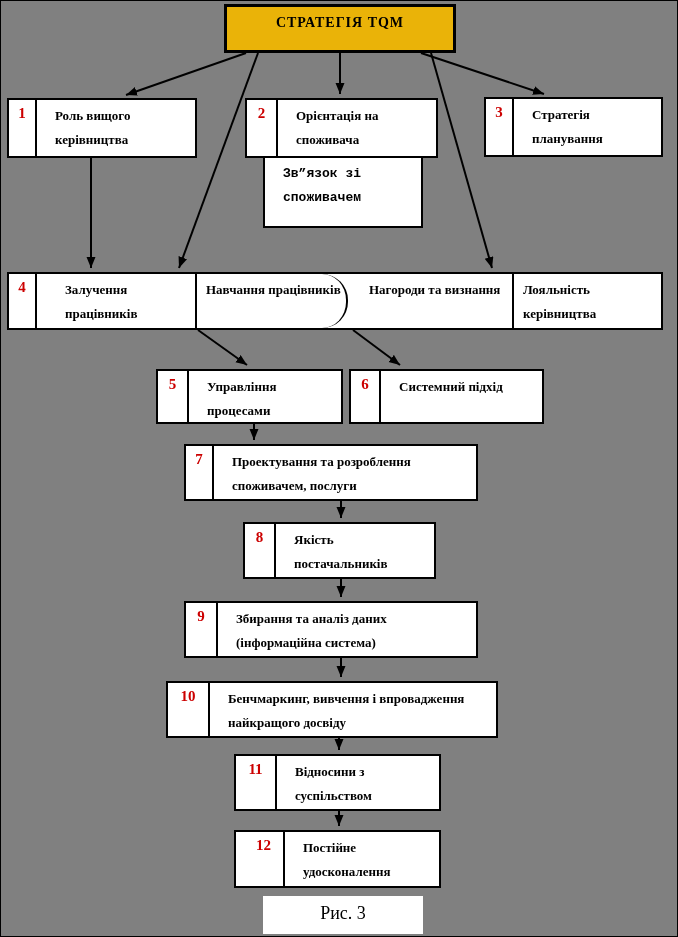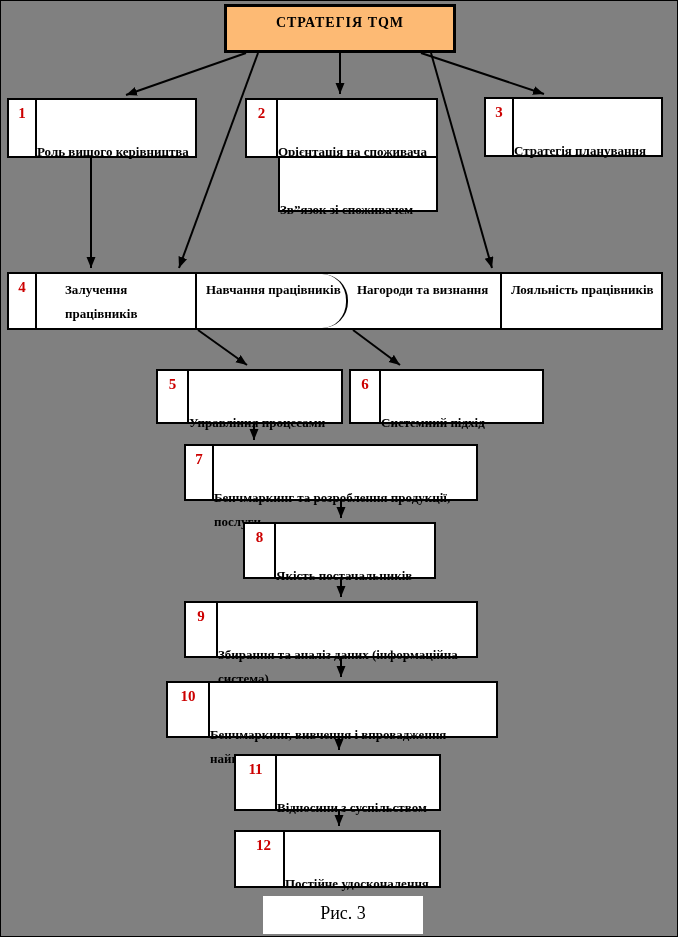--- a/index.html
+++ b/index.html
@@ -19,31 +19,31 @@
     position:absolute;display:flex;
     background:#fff;border:2px solid #000;box-sizing:border-box;
     font-weight:bold;
   }
   .num{
     flex:0 0 28px;border-right:2px solid #000;
     color:#cc0000;text-align:center;
     font-size:15px;padding-top:5px;box-sizing:border-box;
   }
   .lbl{
-    flex:1;padding:4px 4px 0 0;
-    font-size:13px;line-height:24px;box-sizing:border-box;margin-top:36px;
+    flex:1;padding:4px 4px 0 18px;
+    font-size:13px;line-height:24px;box-sizing:border-box;
   }
   .cell{
     padding:4px 4px 0 9px;font-size:13px;line-height:24px;
     border-right:2px solid #000;box-sizing:border-box;
   }
   .cell:last-child{border-right:none;}
   .titlebox{
     position:absolute;left:223px;top:3px;width:232px;height:49px;
-    background:#fdba74;border:3px solid #000;box-sizing:border-box;
+    background:#eab308;border:3px solid #000;box-sizing:border-box;
     text-align:center;font-weight:bold;font-size:14px;
     padding-top:8px;letter-spacing:1px;
   }
   .caption{
     position:absolute;left:262px;top:895px;width:160px;height:38px;
     background:#fff;text-align:center;font-weight:normal;font-size:18px;
     padding-top:7px;box-sizing:border-box;
   }
 </style>
 </head>
@@ -82,50 +82,50 @@
   <div class="nbox" style="left:6px;top:97px;width:190px;height:60px;">
     <div class="num">1</div>
     <div class="lbl">Роль вищого керівництва</div>
   </div>
 
   <div class="nbox" style="left:244px;top:97px;width:193px;height:60px;">
     <div class="num" style="flex-basis:31px;">2</div>
     <div class="lbl">Орієнтація на споживача</div>
   </div>
 
-  <div class="nbox" style="left:277px;top:155px;width:160px;height:56px;">
+  <div class="nbox" style="left:262px;top:155px;width:160px;height:72px;font-family:Liberation Mono, monospace;">
     <div class="lbl">Зв”язок зі споживачем</div>
   </div>
 
   <div class="nbox" style="left:483px;top:96px;width:179px;height:60px;">
     <div class="num">3</div>
     <div class="lbl">Стратегія планування</div>
   </div>
 
   <div class="nbox" style="left:6px;top:271px;width:656px;height:58px;">
     <div class="num">4</div>
     <div class="cell" style="flex:0 0 160px;padding-left:28px;">Залучення працівників</div>
     <div class="cell" style="flex:0 0 151px;border-radius:26px;">Навчання працівників</div>
-    <div class="cell" style="flex:0 0 154px;">Нагороди та визнання</div>
-    <div class="cell" style="flex:1;">Лояльність працівників</div>
+    <div class="cell" style="flex:0 0 154px;margin-left:12px;">Нагороди та визнання</div>
+    <div class="cell" style="flex:1;">Лояльність керівництва</div>
   </div>
 
   <div class="nbox" style="left:155px;top:368px;width:187px;height:55px;">
     <div class="num" style="flex-basis:31px;">5</div>
     <div class="lbl">Управління процесами</div>
   </div>
 
   <div class="nbox" style="left:348px;top:368px;width:195px;height:55px;">
     <div class="num" style="flex-basis:30px;">6</div>
     <div class="lbl">Системний підхід</div>
   </div>
 
   <div class="nbox" style="left:183px;top:443px;width:294px;height:57px;">
     <div class="num">7</div>
-    <div class="lbl">Бенчмаркинг та розроблення продукції, послуги</div>
+    <div class="lbl">Проектування та розроблення споживачем, послуги</div>
   </div>
 
   <div class="nbox" style="left:242px;top:521px;width:193px;height:57px;">
     <div class="num" style="flex-basis:31px;">8</div>
     <div class="lbl">Якість постачальників</div>
   </div>
 
   <div class="nbox" style="left:183px;top:600px;width:294px;height:57px;">
     <div class="num" style="flex-basis:32px;">9</div>
     <div class="lbl">Збирання та аналіз даних (інформаційна система)</div>

